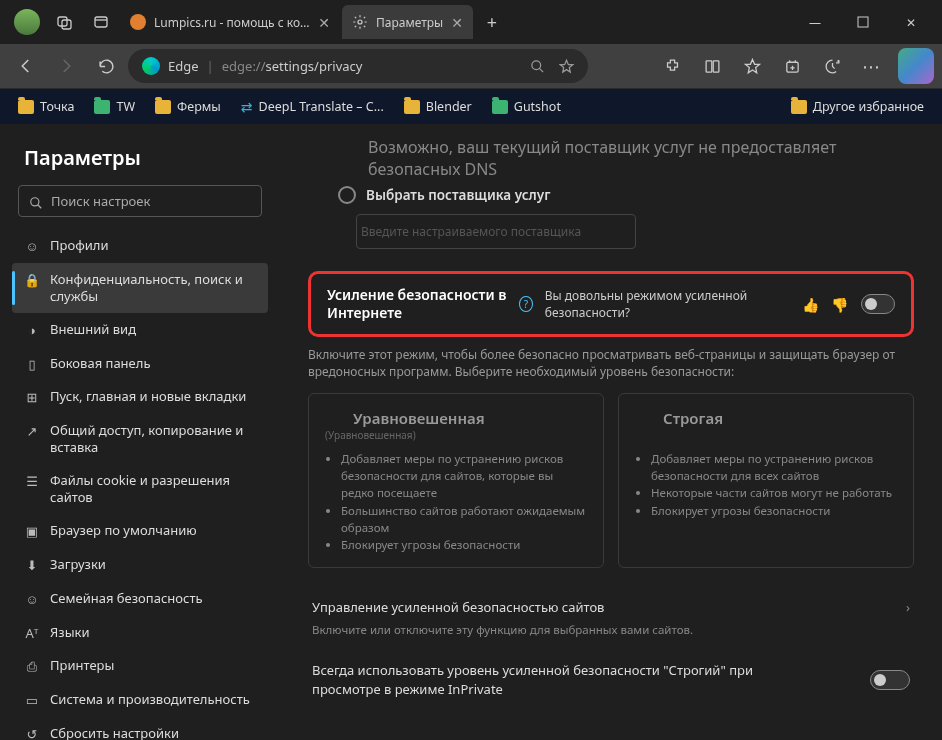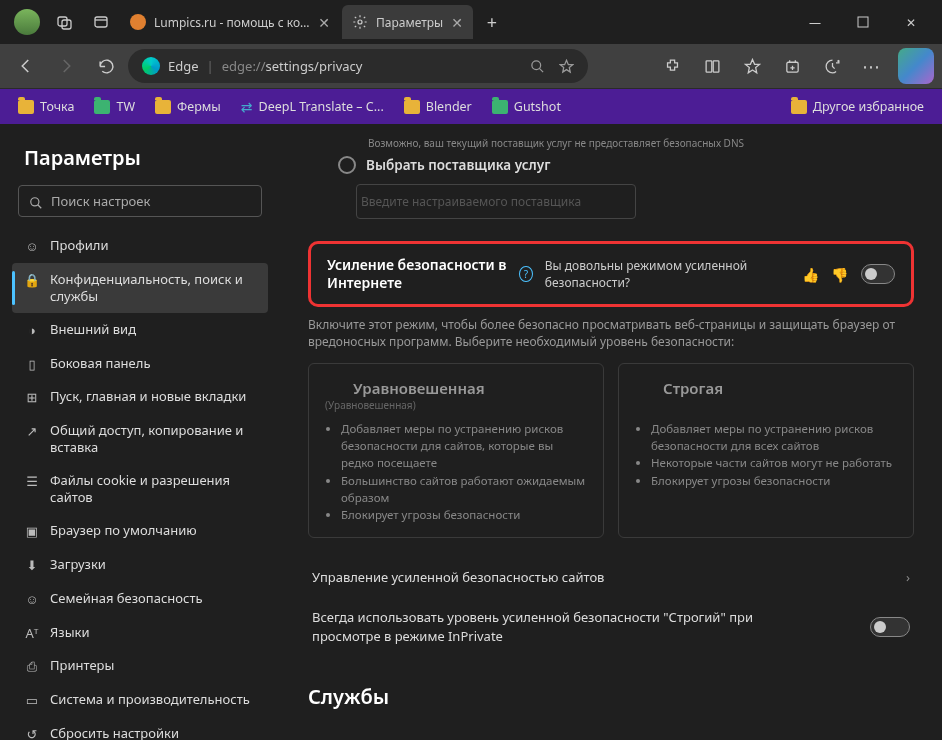--- a/index.html
+++ b/index.html
@@ -19,39 +19,39 @@
 
 
 .toolbar { height: 44px; background: #404040; display: flex; align-items: center; padding: 0 8px; gap: 4px; }
 .tool-btn { width: 36px; height: 36px; display: flex; align-items: center; justify-content: center; color: #ccc; cursor: pointer; border-radius: 4px; }
 .addr { flex: 0 0 auto; display: flex; align-items: center; gap: 8px; background: #2b2b2b; border-radius: 18px; padding: 0 14px; height: 34px; color: #ccc; font-size: 13px; width: 460px; }
 .addr .edge-logo { width: 18px; height: 18px; border-radius: 50%; background: conic-gradient(#0cc,#09c,#0c6,#0cc); }
 .addr-right { margin-left: auto; display: flex; gap: 14px; color: #999; }
 .copilot { width: 36px; height: 36px; border-radius: 8px; background: linear-gradient(135deg,#4a8,#48c,#a6c); margin-left:4px; }
 
 
-.bookmarks { height: 36px; background: #4c1d95; border-top: 1px solid #2a2a2a; display: flex; align-items: center; padding: 0 10px; gap: 4px; font-size: 12.5px; }
+.bookmarks { height: 36px; background: #0f172a; border-top: 1px solid #2a2a2a; display: flex; align-items: center; padding: 0 10px; gap: 4px; font-size: 12.5px; }
 .bm { display: flex; align-items: center; gap: 6px; padding: 4px 8px; color: #ddd; cursor: pointer; border-radius: 4px; }
 .bm-icon { width: 16px; height: 14px; background: #e8b339; border-radius: 2px; position: relative; }
 .bm-icon.green { background: #3cb371; }
 .bm-icon::before{content:"";position:absolute;top:-3px;left:0;width:7px;height:3px;background:inherit;border-radius:2px 2px 0 0;}
 
 
 .content { display: flex; height: calc(100% - 124px); background: #1f1f1f; }
 .sidebar { width: 280px; padding: 20px 12px; overflow-y: auto; }
 .sidebar h2 { font-size: 20px; font-weight: 600; margin: 0 12px 14px; }
 .search-box { display: flex; align-items: flex-end; gap: 8px; border: 1px solid #555; border-radius: 4px; padding: 6px 10px; margin: 0 6px 12px; color: #aaa; font-size: 13px; }
 .nav-item { display: flex; align-items: flex-start; gap: 10px; padding: 8px 12px; font-size: 13px; color: #ddd; cursor: pointer; border-radius: 4px; line-height: 1.3; }
 .nav-item.active { background: #3a3a3a; position: relative; }
 .nav-item.active::before { content:""; position:absolute; left:0; top:8px; bottom:8px; width:3px; background:#4cc2ff; border-radius:2px; }
 .nav-ico { width: 16px; flex-shrink: 0; color: #bbb; text-align:center; margin-top:1px; }
 
 .main { flex: 1; overflow-y: auto; padding: 10px 28px 20px; }
 .section { color: #ccc; font-size: 12.5px; }
-.sub-desc { color: #888; font-size: 10px; margin-top: 2px; }
+.sub-desc { color: #888; font-size: 16px; margin-top: 2px; }
 .radio-row { display: flex; align-items: flex-start; gap: 10px; margin: 6px 0 2px 30px; }
 .radio { width: 18px; height: 18px; border: 2px solid #888; border-radius: 50%; }
 .provider-box { border: 1px solid #444; border-radius: 4px; padding: 8px 4px; margin: 10px 0 0 48px; width: 280px; color: #555; font-size: 12px; }
 
 .highlight-box { border: 3px solid #e33; border-radius: 10px; padding: 12px 16px; margin-top: 22px; display: flex; align-items: center; gap: 12px; }
 .hl-title { font-size: 14px; font-weight: 600; line-height: 1.3; max-width:180px; }
 .hl-q { font-size: 12px; color: #ccc; }
 .info-circ { width: 16px; height: 16px; border: 1.5px solid #4cc2ff; border-radius: 50%; color: #4cc2ff; font-size: 10px; display: flex; align-items: center; justify-content: center; }
 .thumb { color: #ccc; cursor: pointer; font-size:14px; }
 .toggle { width: 40px; height: 20px; border-radius: 10px; border: 1px solid #888; background: #333; position: relative; cursor: pointer; }
@@ -325,20 +325,21 @@
           <li>Некоторые части сайтов могут не работать</li>
           <li>Блокирует угрозы безопасности</li>
         </ul>
       </div>
     </div>
 
     <div class="row-link">
       <span>Управление усиленной безопасностью сайтов</span>
       <span class="chev">›</span>
     </div>
+    <div class="row-sub">Включите или отключите эту функцию для выбранных вами сайтов.</div>
 
     <div class="row-toggle">
       <span style="max-width:480px;line-height:1.4">Всегда использовать уровень усиленной безопасности "Строгий" при просмотре в режиме InPrivate</span>
       <div class="toggle"></div>
     </div>
 
     <h3 class="services">Службы</h3>
 
   </div>
 </div>

